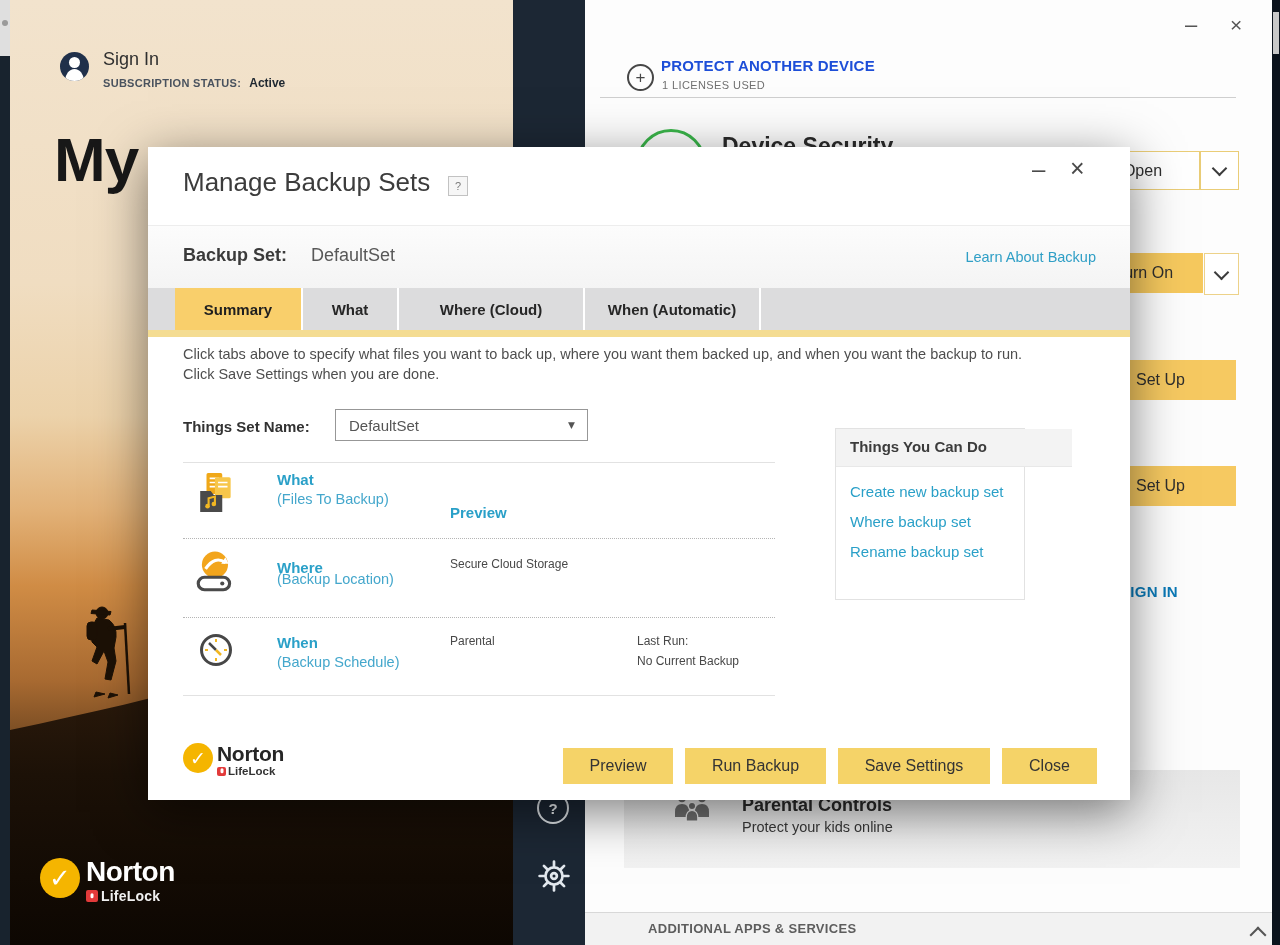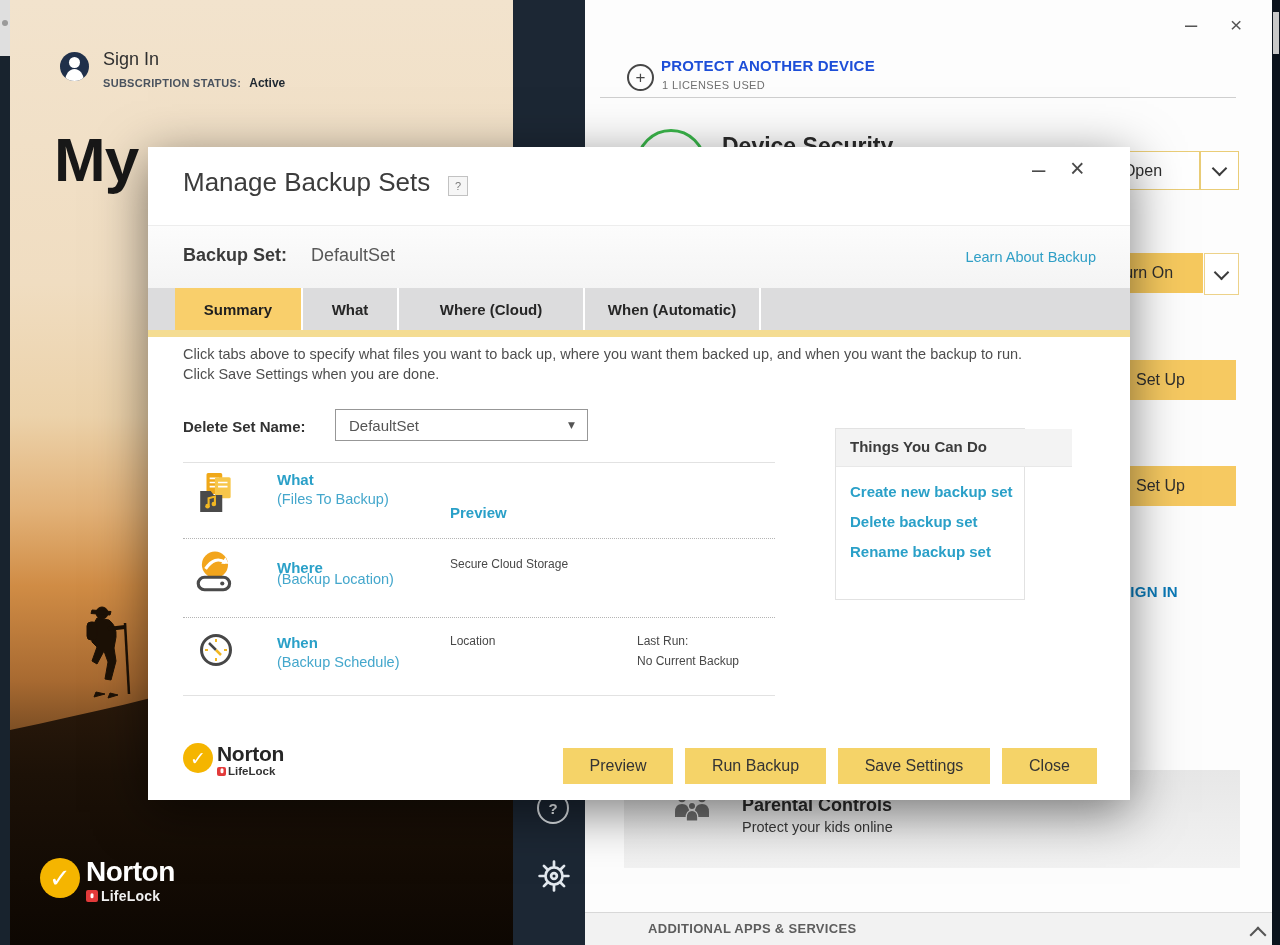--- a/index.html
+++ b/index.html
@@ -121,21 +121,21 @@
   .brow{position:relative;width:592px;}
   #row-what{height:75px;} #row-where{height:78px;} #row-when{height:77px;}
   .brow .ttl{position:absolute;font-size:15px;font-weight:700;color:#2aa0c8;}
   .brow .sub{position:absolute;font-size:14.5px;color:#44a7cc;}
   .brow .val{position:absolute;font-size:12px;color:#484848;}
   .rowlink{position:absolute;font-size:15px;font-weight:700;color:#2aa0c8;}
 
   #things{left:687px;top:281px;width:190px;height:172px;border:1px solid #e2e2e2;background:#fff;box-sizing:border-box;}
   #things-head{left:0;top:0;width:236px;height:37px;background:#f3f3f3;border-bottom:1px solid #e8e8e8;}
   #things-title{left:14px;top:9px;font-size:15px;font-weight:700;color:#3c3c3c;}
-  .thing-link{left:14px;font-size:15px;font-weight:700;color:#2aa0c8;}
+  .thing-link{left:14px;font-size:15px;font-weight:400;color:#2aa0c8;}
   #thing0{top:54px;} #thing1{top:84px;} #thing2{top:114px;}
 
   #dlg-logo{left:35px;top:596px;display:flex;align-items:flex-start;}
   #dlg-logo .brand-circle{width:30px;height:30px;font-size:19px;}
   #dlg-logo .col{margin-left:4px;}
   #dlg-logo .brand{font-size:21px;font-weight:700;color:#262626;line-height:21px;letter-spacing:-.3px;}
   #dlg-logo .llrow{display:flex;align-items:center;margin-top:1px;}
   #dlg-logo .lock{width:9px;height:9px;}
   #dlg-logo .lltext{font-size:11.5px;font-weight:700;color:#333;margin-left:2px;}
 
@@ -276,21 +276,21 @@
         <div class="tab" style="width:96px">What</div>
         <div class="tab" style="width:186px">Where (Cloud)</div>
         <div class="tab" style="width:176px">When (Automatic)</div>
       </div>
     </div>
     <div class="abs" id="tab-strip"></div>
 
     <div class="abs" id="desc1">Click tabs above to specify what files you want to back up, where you want them backed up, and when you want the backup to run.</div>
     <div class="abs" id="desc2">Click Save Settings when you are done.</div>
 
-    <div class="abs" id="name-label">Delete Set Name:</div>
+    <div class="abs" id="name-label">Things Set Name:</div>
     <div class="abs" id="name-select">
       <span class="abs txt">DefaultSet</span>
       <span class="abs caret">▼</span>
     </div>
 
     <div class="abs" id="rows">
       <div class="sep-solid"></div>
 
       <div class="brow" id="row-what">
         <svg class="abs" style="left:13px;top:8px" width="42" height="44" viewBox="0 0 40 40">
@@ -327,33 +327,33 @@
 
       <div class="brow" id="row-when">
         <svg class="abs" style="left:15px;top:14px" width="36" height="36" viewBox="0 0 36 36">
           <circle cx="18" cy="18" r="14.5" fill="#fff" stroke="#474747" stroke-width="3"></circle>
           <path d="M18,7 v3 M29,18 h-3 M18,29 v-3 M7,18 h3" stroke="#f2b722" stroke-width="2"></path>
           <path d="M18,18 L11,11" stroke="#474747" stroke-width="2.5"></path>
           <path d="M18,18 L23,23" stroke="#f2b722" stroke-width="2.5"></path>
         </svg>
         <span class="ttl" style="left:94px;top:16px">When</span>
         <span class="sub" style="left:94px;top:36px">(Backup Schedule)</span>
-        <span class="val" style="left:267px;top:16px">Location</span>
+        <span class="val" style="left:267px;top:16px">Parental</span>
         <span class="val" style="left:454px;top:16px">Last Run:</span>
         <span class="val" style="left:454px;top:36px">No Current Backup</span>
       </div>
 
       <div class="sep-solid"></div>
     </div>
 
     <div class="abs" id="things">
       <div class="abs" id="things-head"></div>
       <div class="abs" id="things-title">Things You Can Do</div>
       <div class="abs thing-link" id="thing0">Create new backup set</div>
-      <div class="abs thing-link" id="thing1">Delete backup set</div>
+      <div class="abs thing-link" id="thing1">Where backup set</div>
       <div class="abs thing-link" id="thing2">Rename backup set</div>
     </div>
 
     <div class="abs" id="dlg-logo">
       <div class="brand-circle">✓</div>
       <div class="col">
         <div class="brand">Norton</div>
         <div class="llrow">
           <span class="lock"></span>
           <span class="lltext">LifeLock</span>

